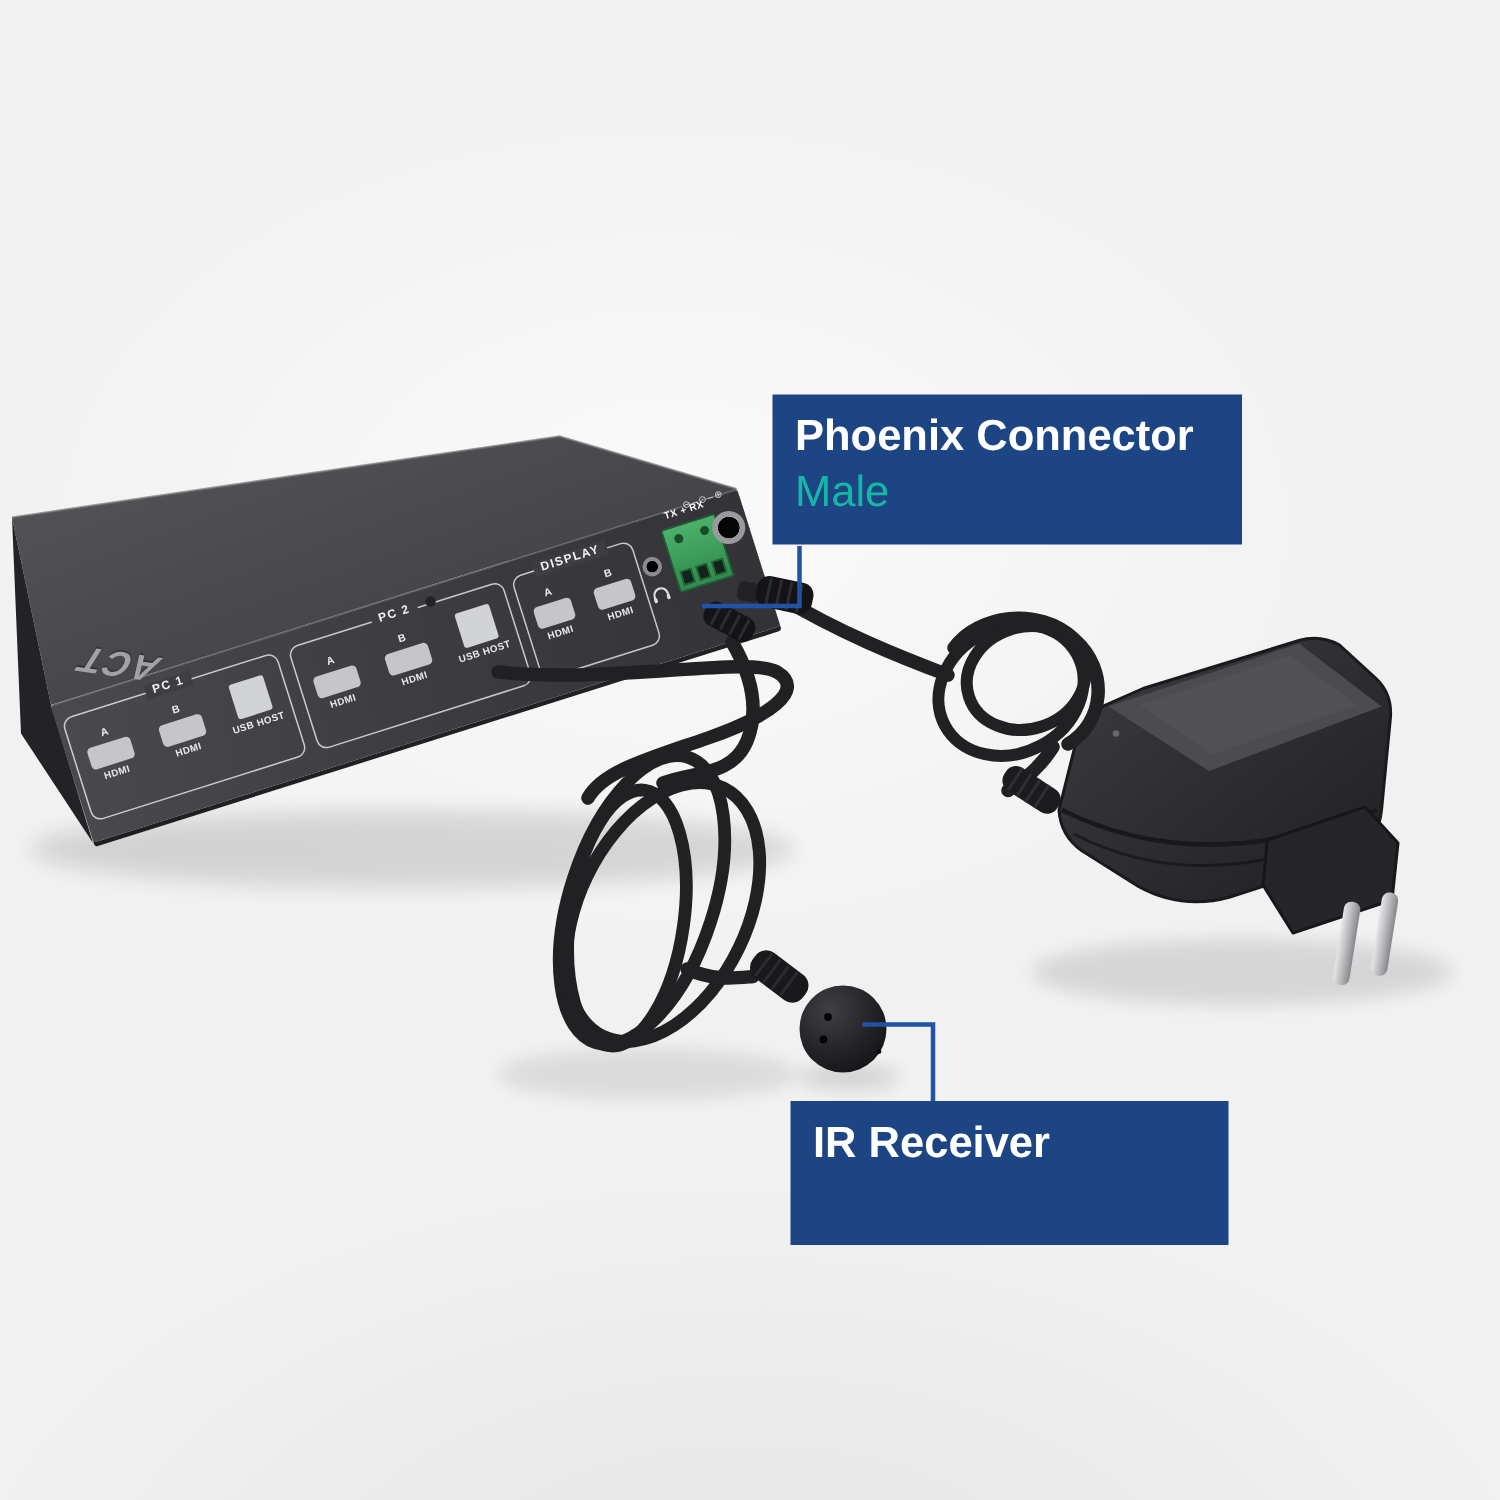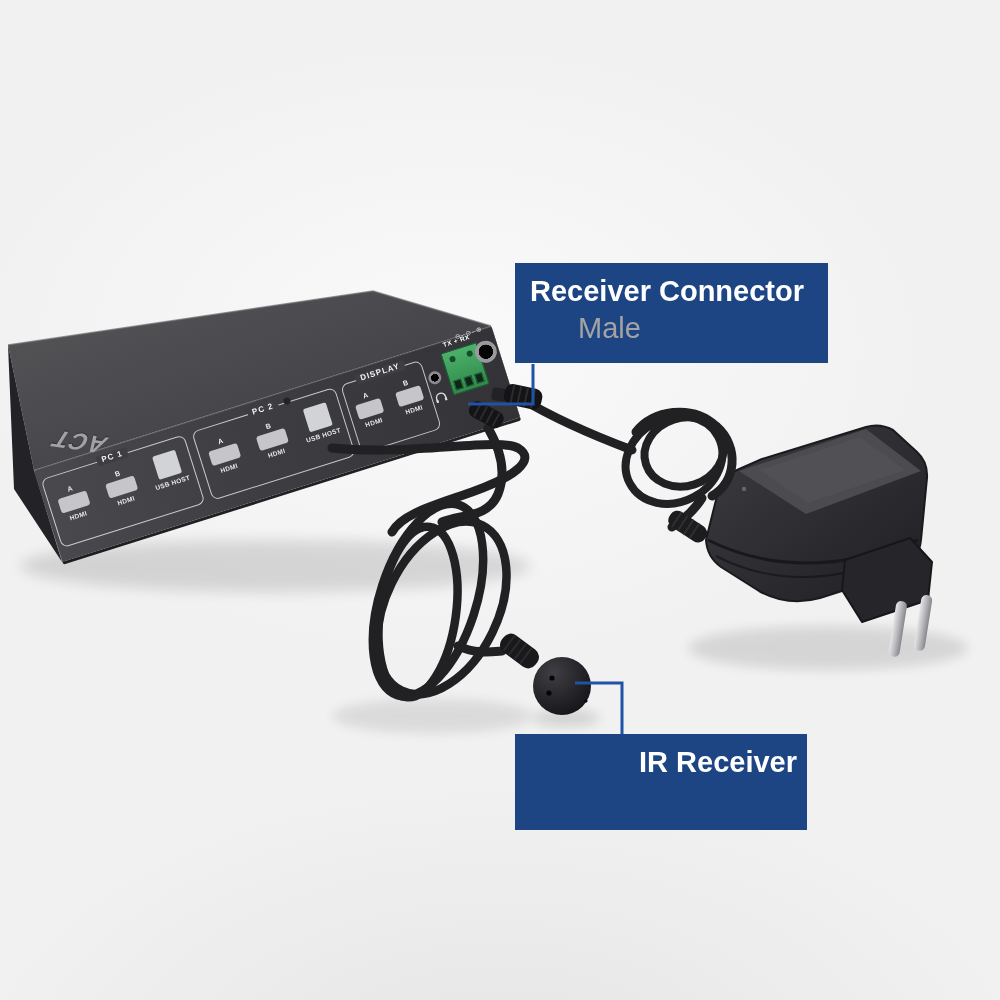--- a/index.html
+++ b/index.html
@@ -56,23 +56,23 @@
   #act-logo{
     position:absolute;left:30px;top:426px;width:76px;z-index:3;
     transform:rotate(188deg) skewX(-14deg);
     font-style:italic;font-weight:900;font-size:24px;letter-spacing:1px;color:#a2a2a5;
     text-shadow:0 1px 1px rgba(0,0,0,.4);
   }
 
   
   .callout-box{position:absolute;z-index:6;background:#1d4584;box-sizing:border-box;padding:10px 10px 0 15px;}
   #phoenix-box{left:515px;top:263px;width:313px;height:100px;}
-  #ir-box{left:515px;top:734px;width:292px;height:96px;text-align:right;}
+  #ir-box{left:527px;top:734px;width:292px;height:96px;}
   .callout-title{font-weight:700;font-size:29px;line-height:37px;color:#ffffff;white-space:nowrap;}
-  .callout-sub{font-weight:400;font-size:29px;line-height:37px;color:#a3a3a3;white-space:nowrap;margin-left:48px;}
+  .callout-sub{font-weight:400;font-size:29px;line-height:37px;color:#14b8a6;white-space:nowrap;}
 </style>
 </head>
 <body>
 
 <div id="vignette"></div>
 
 <svg class="layer" id="device-layer" width="1000" height="1000">
   <defs>
     <linearGradient id="topG" x1="0" y1="0" x2="1" y2="1">
       <stop offset="0" stop-color="#565659"></stop>
@@ -257,18 +257,18 @@
     <circle cx="552" cy="678" r="2.6" fill="#050507"></circle>
     <circle cx="549" cy="693" r="2.6" fill="#050507"></circle>
     <circle cx="586" cy="701" r="1.6" fill="#0a0a0c"></circle>
   </g>
 
   <polyline points="533,364 533,404 468,404" fill="none" stroke="#2053a6" stroke-width="3"></polyline>
   <polyline points="575,683 622,683 622,736" fill="none" stroke="#2053a6" stroke-width="3"></polyline>
 </svg>
 
 <div class="callout-box" id="phoenix-box">
-  <div class="callout-title">Receiver Connector</div>
+  <div class="callout-title">Phoenix Connector</div>
   <div class="callout-sub">Male</div>
 </div>
 <div class="callout-box" id="ir-box">
   <div class="callout-title">IR Receiver</div>
 </div>
 
 </body></html>

